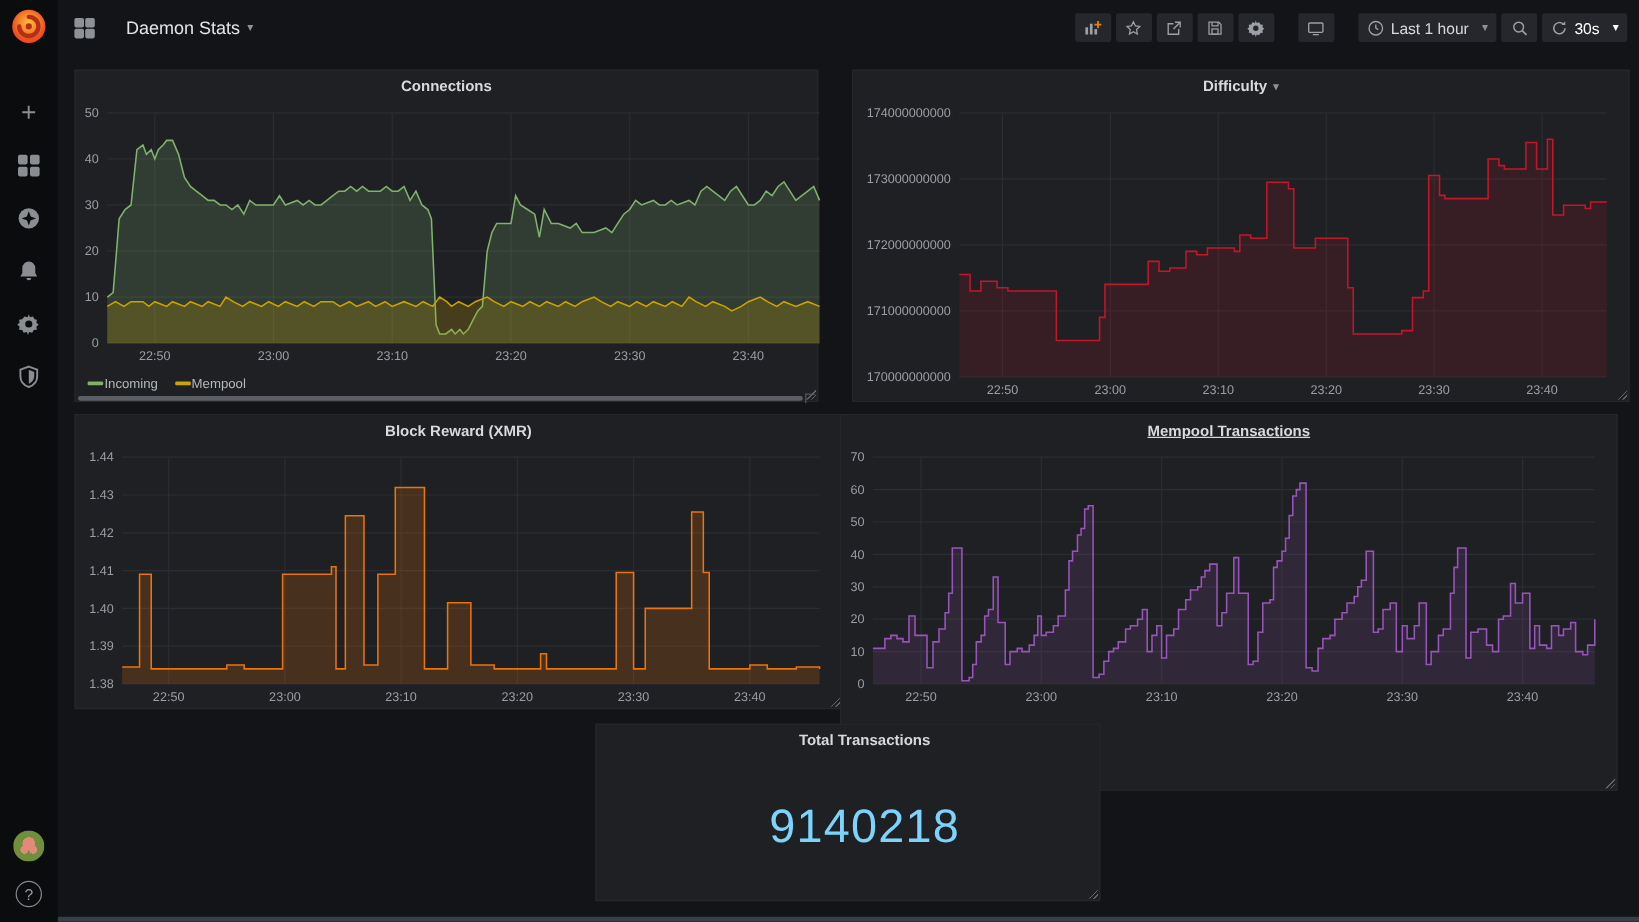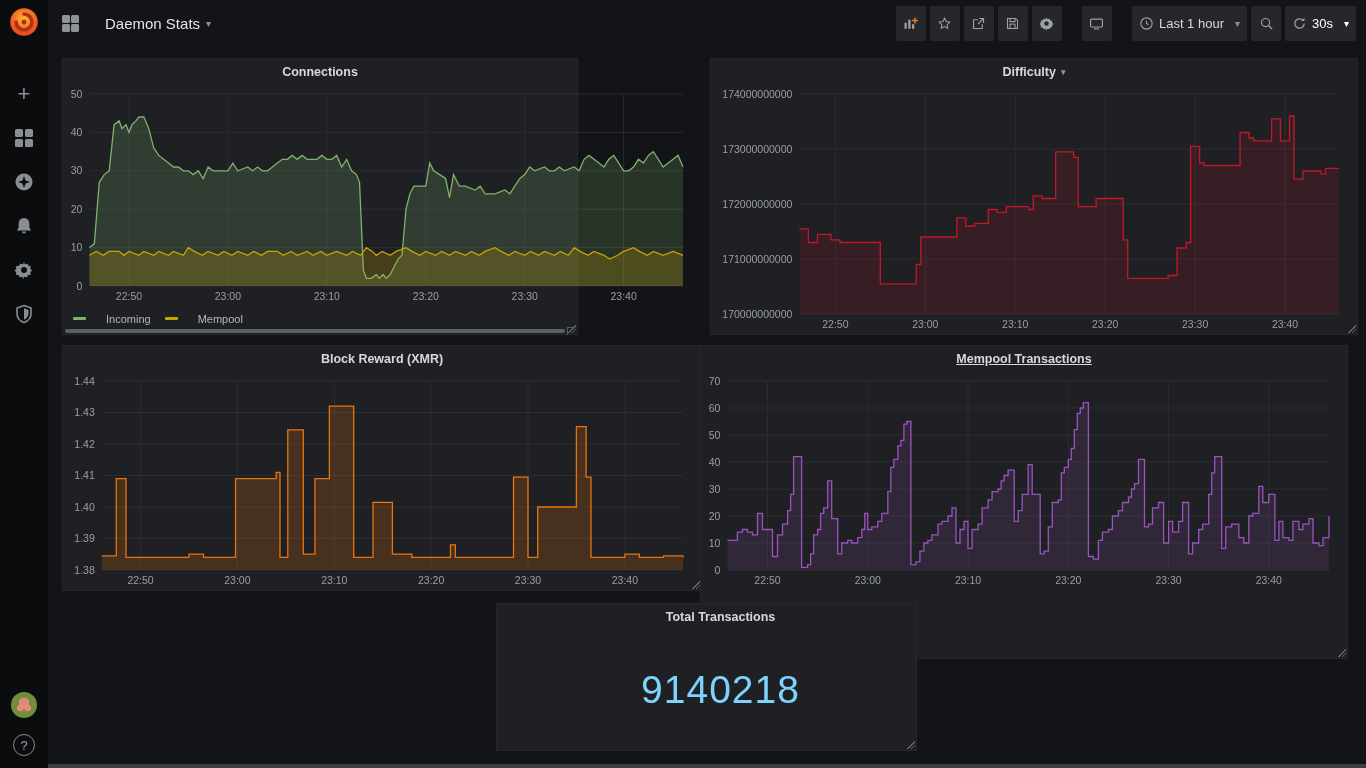--- a/index.html
+++ b/index.html
@@ -23,35 +23,35 @@
     font-size:13px; display:flex; align-items:center; justify-content:center; cursor:pointer; }
 
   
   .navbar { position:absolute; left:48px; top:0; width:1318px; height:46px;
     display:flex; align-items:center; padding:0 10px 0 14px; background:#131417; }
   .grid-ic { width:17px; height:17px; display:grid; grid-template-columns:8px 8px; grid-template-rows:8px 8px; gap:1px; cursor:pointer; }
   .grid-ic span { background:#8e9196; border-radius:1.5px; }
   .dash-title { margin-left:26px; font-size:15px; color:#e3e4e6; cursor:pointer; }
   .caret { color:#8e9196; font-size:10px; margin-left:6px; cursor:pointer; }
   .nav-right { margin-left:auto; display:flex; align-items:center; gap:4px; }
-  .nav-btn { height:35px; min-width:30px; padding:0 7px; background:#26272c; border:none; border-radius:2px;
+  .nav-btn { height:24px; min-width:30px; padding:0 7px; background:#26272c; border:none; border-radius:2px;
     color:#9da0a5; display:flex; align-items:center; justify-content:center; gap:5px; cursor:pointer; font-size:13px; }
   .nav-btn svg { width:15px; height:15px; }
   .sp { width:12px; }
   .orange { color:#ffffff; }
   .nav-btn .lbl { color:#d8d9da; font-size:13px; }
 
   
   .panel { position:absolute; background:#1f2023; border:1px solid #26272b; display:flex; flex-direction:column; }
   .p-title { height:25px; flex:none; display:flex; align-items:center; justify-content:center;
     font-size:12.5px; font-weight:700; color:#d8d9da; cursor:pointer; gap:5px; }
   .p-title .caret { font-size:9px; margin-left:0; }
   .plot { flex:1; margin:0 6px 2px 2px; position:relative; cursor:crosshair; }
   .legend { flex:none; height:17px; display:flex; align-items:center; gap:14px; padding-left:10px; font-size:11px; color:#b4b7bb; }
-  .leg-item { display:flex; align-items:center; gap:20px; cursor:pointer; }
+  .leg-item { display:flex; align-items:center; gap:1px; cursor:pointer; }
   .swatch { width:13px; height:3px; border-radius:1px; }
   .hscroll { flex:none; height:9px; margin:0 2px 2px 2px; position:relative; }
   .hscroll .thumb { position:absolute; left:0; right:10px; top:2px; height:4px; background:#5c6066; border-radius:2px; cursor:pointer; }
   .hscroll .corner { position:absolute; right:0; top:0; width:8px; height:8px; border-left:1px solid #55585e; border-top:1px solid #55585e; }
   .resize-handle { position:absolute; right:1px; bottom:1px; width:9px; height:9px; cursor:nwse-resize;
     background:linear-gradient(135deg, transparent 0 55%, #606368 55% 63%, transparent 63% 75%, #606368 75% 83%, transparent 83%); }
 
   
   .stat-wrap { flex:1; display:flex; align-items:center; justify-content:center; }
   .stat-value { font-size:39px; font-weight:500; color:#7dd3fc; letter-spacing:1px; }
@@ -188,21 +188,21 @@
       <svg viewBox="0 0 24 24">
           <path d="M19.5 12a7.5 7.5 0 1 1-2.2-5.3" fill="none" stroke="currentColor" stroke-width="2"></path>
           <path d="M19.8 2.8v5h-5z" fill="currentColor"></path>
         </svg>
       <span class="orange" style="font-size:13px;">30s</span>
       <span class="caret orange">▾</span>
     </button>
   </div>
 </div>
 
-<div class="panel" style="left:62px; top:58px; width:516px; height:277px;">
+<div class="panel" style="left:62px; top:58px; width:620px; height:277px;">
   <div class="p-title">
       <span>Connections</span>
     </div>
   <div class="plot"><svg width="630" height="220">
         <line x1="63.973333333333336" y1="10" x2="63.973333333333336" y2="202" stroke="#2c2d32" stroke-width="1"></line>
         <line x1="162.90666666666667" y1="10" x2="162.90666666666667" y2="202" stroke="#2c2d32" stroke-width="1"></line>
         <line x1="261.84000000000003" y1="10" x2="261.84000000000003" y2="202" stroke="#2c2d32" stroke-width="1"></line>
         <line x1="360.7733333333333" y1="10" x2="360.7733333333333" y2="202" stroke="#2c2d32" stroke-width="1"></line>
         <line x1="459.70666666666665" y1="10" x2="459.70666666666665" y2="202" stroke="#2c2d32" stroke-width="1"></line>
         <line x1="558.64" y1="10" x2="558.64" y2="202" stroke="#2c2d32" stroke-width="1"></line>

